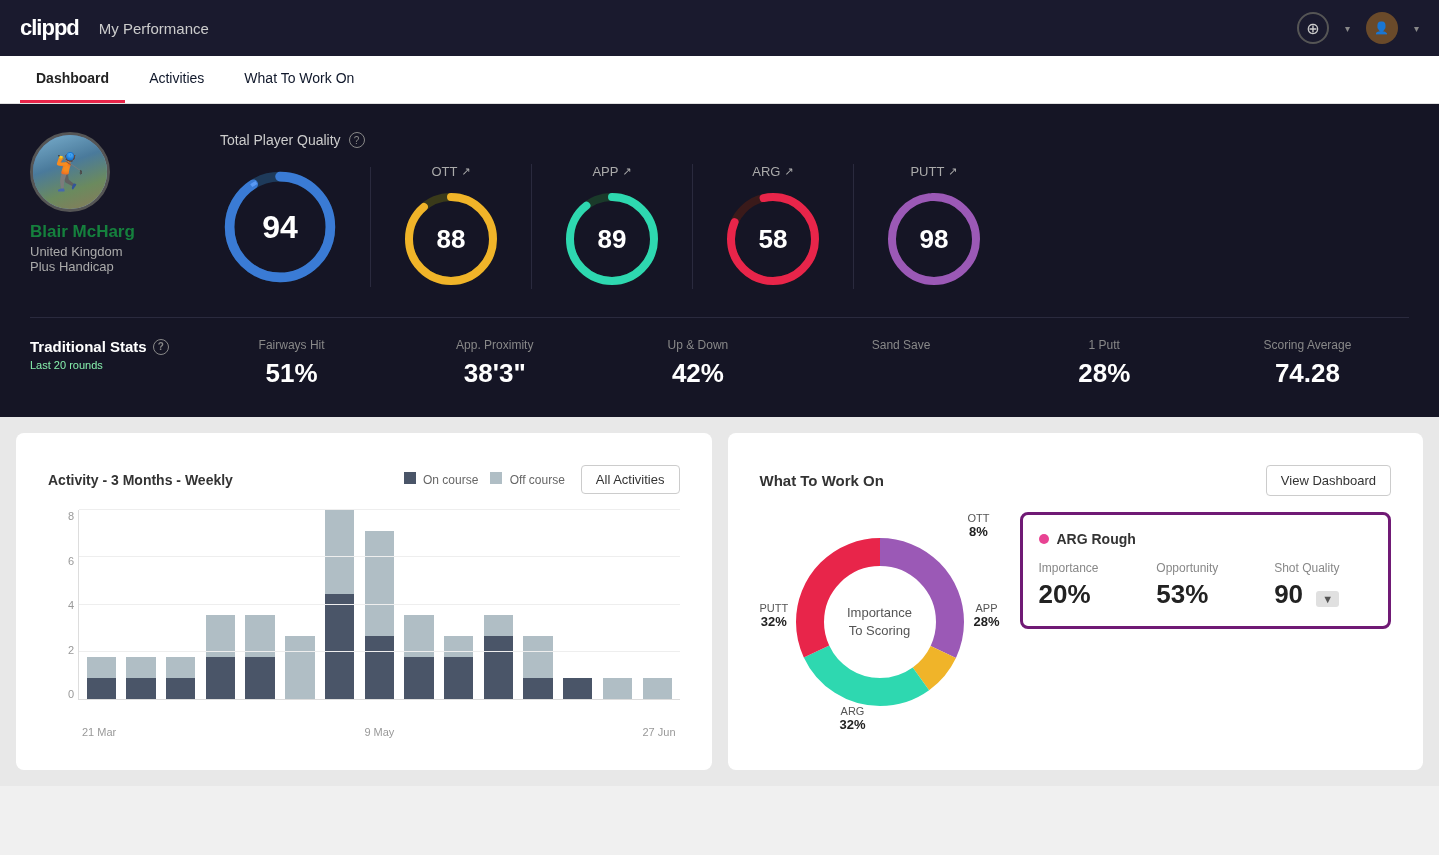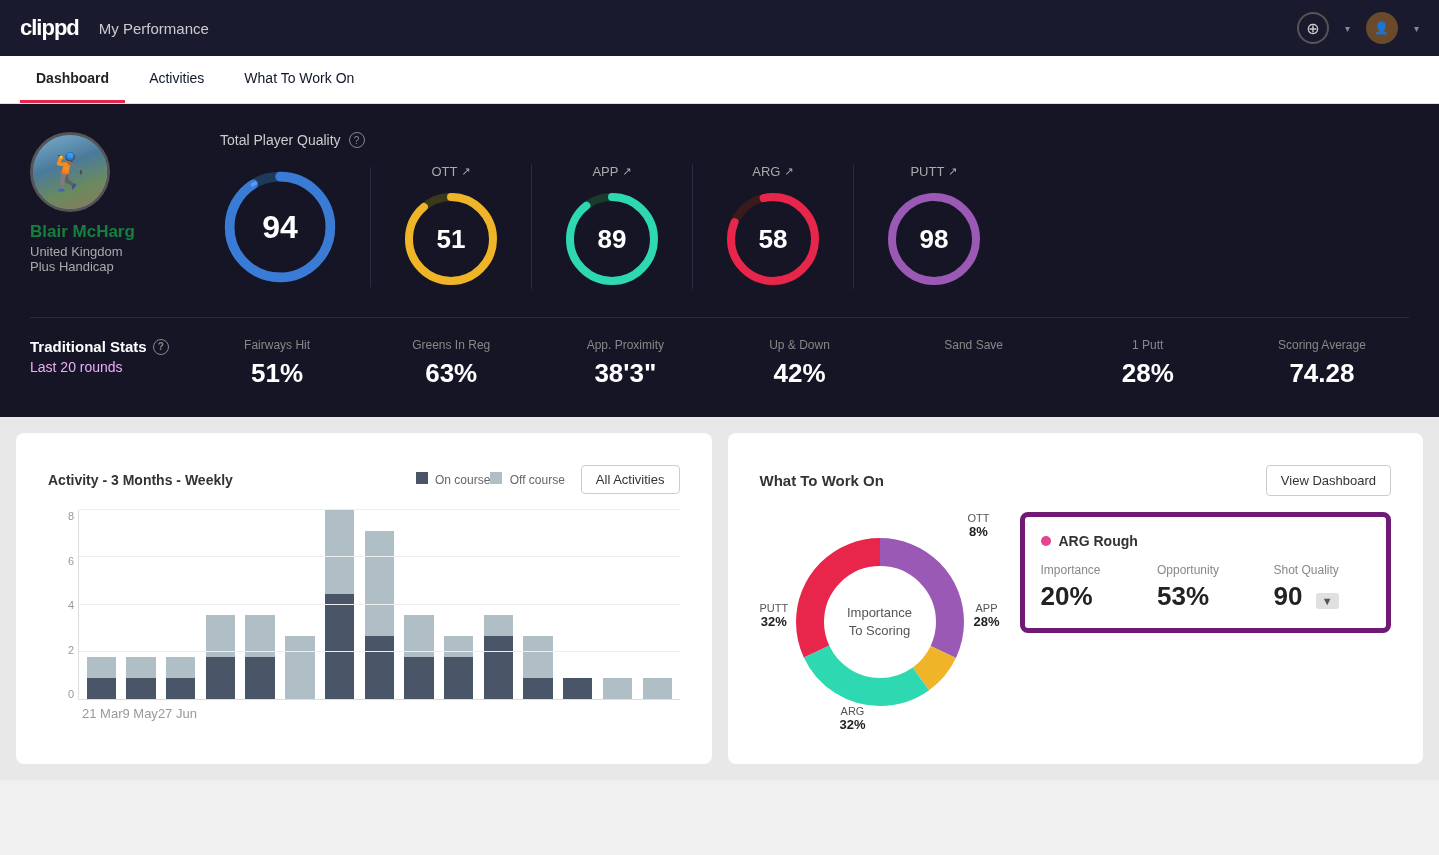--- a/index.html
+++ b/index.html
@@ -135,21 +135,21 @@
     .trad-stats {
       border-top: 1px solid #2a2a3e;
       margin-top: 28px;
       padding-top: 20px;
       display: flex;
       align-items: flex-start;
       gap: 0;
     }
     .trad-stats-label { min-width: 160px; }
     .trad-stats-label .label { font-size: 15px; font-weight: 600; color: #fff; display: flex; align-items: center; gap: 6px; }
-    .trad-stats-label .sub { font-size: 14px; color: #f0abfc; margin-top: 4px; }
+    .trad-stats-label .sub { font-size: 11px; color: #86efac; margin-top: 4px; }
     .stats-grid { flex: 1; display: flex; gap: 0; }
     .stat-item { flex: 1; text-align: center; }
     .stat-name { font-size: 12px; color: #888; margin-bottom: 6px; }
     .stat-value { font-size: 26px; font-weight: 700; color: #fff; }
 
     
     .bottom-panels {
       display: flex;
       gap: 16px;
       padding: 16px;
@@ -164,21 +164,21 @@
     }
 
     
     .chart-header {
       display: flex;
       justify-content: space-between;
       align-items: center;
       margin-bottom: 16px;
     }
     .chart-title { font-size: 14px; font-weight: 600; color: #333; }
-    .chart-legend { display: flex; align-items: center; font-size: 12px; color: #666; }
+    .chart-legend { display: flex; align-items: center; gap: 12px; font-size: 12px; color: #666; }
     .legend-dot { width: 12px; height: 12px; display: inline-block; margin-right: 4px; }
     .all-activities-btn {
       border: 1px solid #ccc; background: #fff; padding: 6px 14px;
       border-radius: 4px; font-size: 13px; cursor: pointer; color: #333;
     }
 
     
     .wtwon-header {
       display: flex;
       justify-content: space-between;
@@ -188,21 +188,21 @@
     .wtwon-title { font-size: 15px; font-weight: 600; color: #333; }
     .view-dashboard-btn {
       border: 1px solid #ccc; background: #fff; padding: 7px 14px;
       border-radius: 4px; font-size: 13px; cursor: pointer; color: #333;
     }
 
     .wtwon-content { display: flex; gap: 20px; align-items: flex-start; }
 
     .argh-card {
       flex: 1;
-      border: 5px solid #701a75;
+      border: 3px solid #701a75;
       border-radius: 8px;
       padding: 16px;
     }
     .argh-card-title {
       display: flex; align-items: center; gap: 8px;
       font-size: 14px; font-weight: 600; color: #333; margin-bottom: 14px;
     }
     .argh-dot { width: 10px; height: 10px; border-radius: 50%; background: #e84393; }
     .argh-metrics { display: flex; gap: 20px; }
     .argh-metric { flex: 1; }
@@ -279,21 +279,21 @@
         <div class="score-card">
           <div class="score-label">
             <span>OTT</span>
             <span class="arrow">↗</span>
           </div>
           <div class="ring-container">
             <svg viewBox="0 0 100 100">
               <circle cx="50" cy="50" r="42" fill="none" stroke="#3a3a1a" stroke-width="8"></circle>
               <circle cx="50" cy="50" r="42" fill="none" stroke="#f0b429" stroke-width="8" stroke-dasharray="234 30" stroke-dashoffset="0" stroke-linecap="round"></circle>
             </svg>
-            <div class="ring-number">51</div>
+            <div class="ring-number">88</div>
           </div>
         </div>
 
         <div class="score-card">
           <div class="score-label">
             <span>APP</span>
             <span class="arrow">↗</span>
           </div>
           <div class="ring-container">
             <svg viewBox="0 0 100 100">
@@ -341,24 +341,20 @@
       <div class="label">
         <span>Traditional Stats</span>
         <div class="help-icon">?</div>
       </div>
       <div class="sub">Last 20 rounds</div>
     </div>
     <div class="stats-grid">
       <div class="stat-item">
         <div class="stat-name">Fairways Hit</div>
         <div class="stat-value">51%</div>
-      </div>
-      <div class="stat-item">
-        <div class="stat-name">Greens In Reg</div>
-        <div class="stat-value">63%</div>
       </div>
       <div class="stat-item">
         <div class="stat-name">App. Proximity</div>
         <div class="stat-value">38'3"</div>
       </div>
       <div class="stat-item">
         <div class="stat-name">Up &amp; Down</div>
         <div class="stat-value">42%</div>
       </div>
       <div class="stat-item">
@@ -464,21 +460,21 @@
               <div style="width: 80%; background: rgb(74, 85, 104); height: 11.1111%; min-height: 2px;"></div>
             </div>
             <div style="display: flex; flex-direction: column-reverse; align-items: center; flex: 1 1 0%; height: 100%; justify-content: flex-start;">
               <div style="width: 80%; background: rgb(176, 190, 197); height: 11.1111%; min-height: 2px;"></div>
             </div>
             <div style="display: flex; flex-direction: column-reverse; align-items: center; flex: 1 1 0%; height: 100%; justify-content: flex-start;">
               <div style="width: 80%; background: rgb(176, 190, 197); height: 11.1111%; min-height: 2px;"></div>
             </div>
           </div>
       </div>
-      <div style="display:flex;padding:6px 4px 0;font-size:13px;color:#999;">
+      <div style="display:flex;justify-content:space-between;padding:6px 4px 0;font-size:11px;color:#999;margin-top:20px;">
         <span>21 Mar</span>
         <span>9 May</span>
         <span>27 Jun</span>
       </div>
     </div>
   </div>
 
   <div class="panel">
     <div class="wtwon-header">
       <span class="wtwon-title">What To Work On</span>

